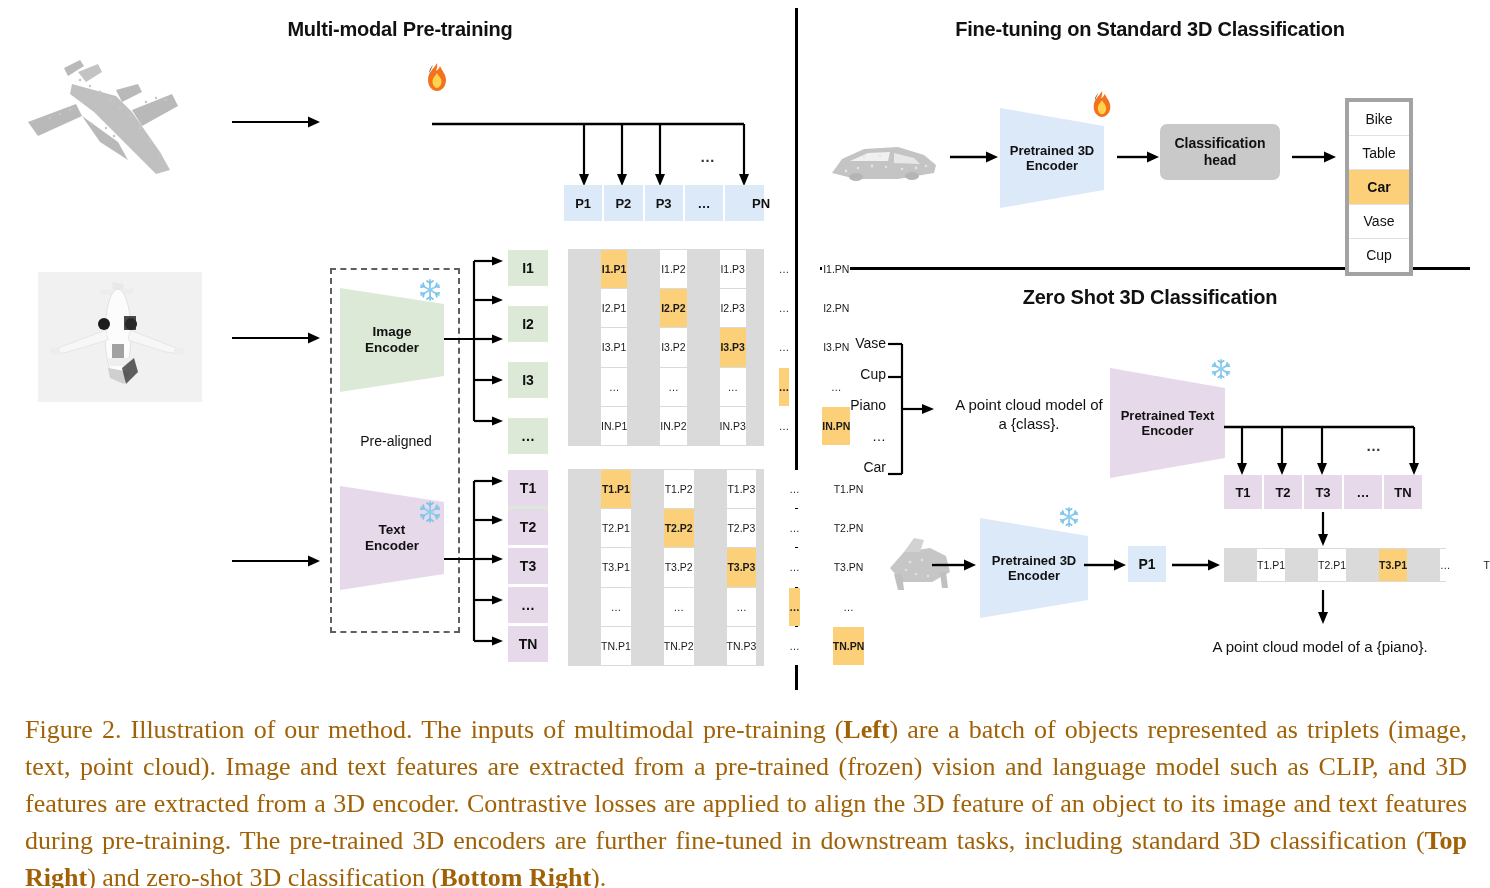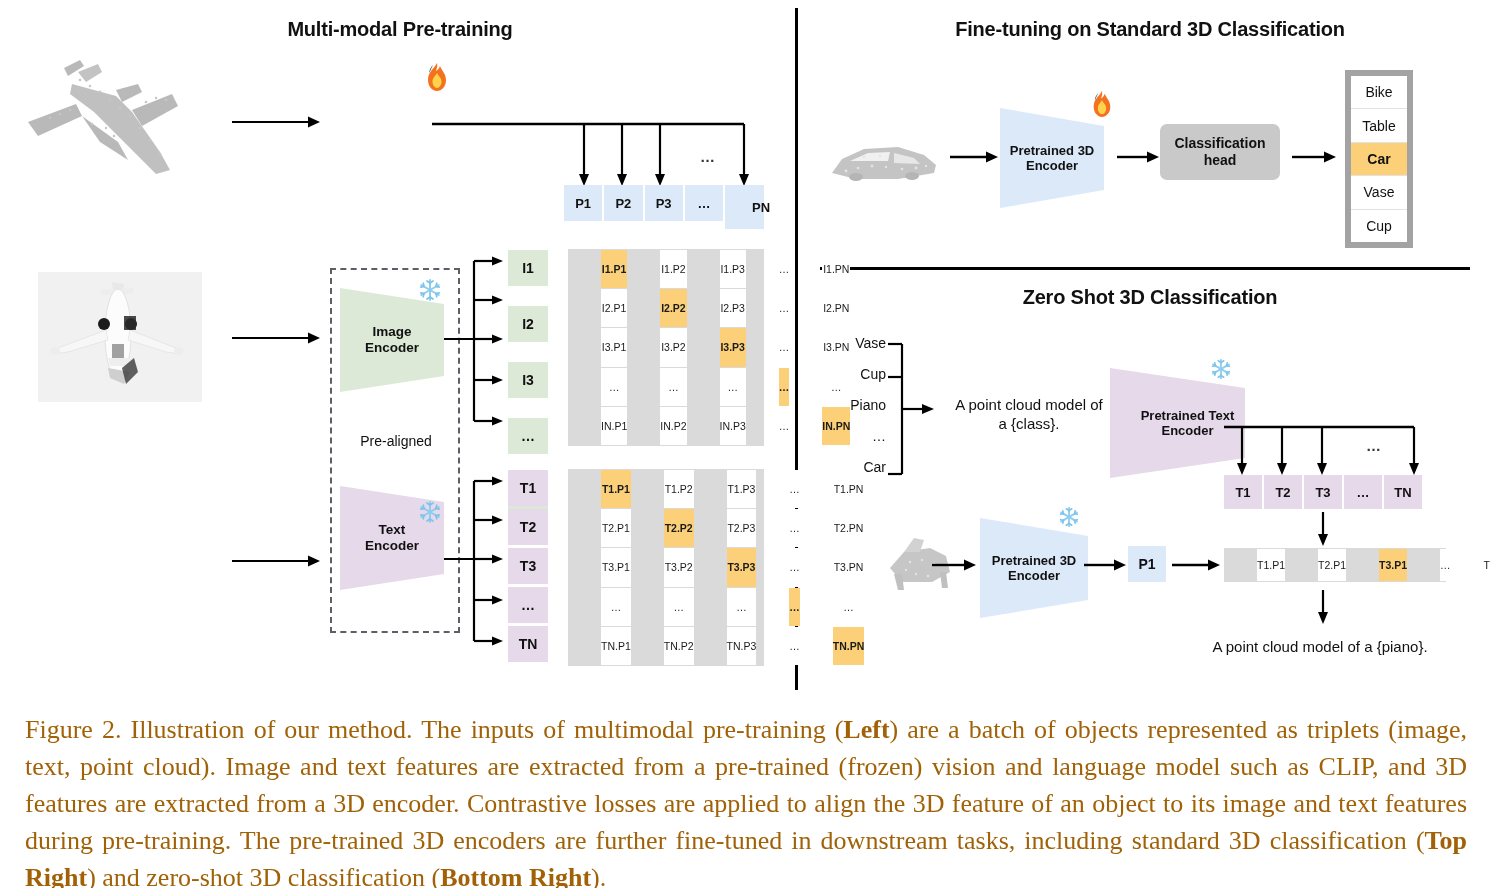--- a/index.html
+++ b/index.html
@@ -30,21 +30,21 @@
   .green{background:#dbe9d6;}
   .purple{background:#e6d9e9;}
 
   .matrix{position:absolute;display:grid;border:1px solid #dadada;box-sizing:border-box;background:#dadada;gap:1px;}
   .mcell{background:#ffffff;display:flex;align-items:center;justify-content:center;font-size:10.5px;color:#1a1a1a;margin-left:32px;}
   .mcell.hi{background:#fbd078;font-weight:bold;}
 
   .colstack{position:absolute;display:flex;flex-direction:column;}
   .colstack .cs{display:flex;align-items:center;justify-content:center;font-weight:bold;font-size:14px;margin-bottom:3px;}
 
-  .classlist{position:absolute;border:6px solid #a3a3a3;box-sizing:border-box;display:flex;flex-direction:column;background:#fff;}
+  .classlist{position:absolute;border:4px solid #a3a3a3;box-sizing:border-box;display:flex;flex-direction:column;background:#fff;margin-top:28px;}
   .classlist .ci{flex:1;display:flex;align-items:center;justify-content:center;font-size:14px;border-bottom:1px solid #e2e2e2;}
   .classlist .ci:last-child{border-bottom:none;}
   .classlist .ci.hi{background:#fbd078;font-weight:bold;}
 
   .cls-head{position:absolute;background:#c9c9c9;border-radius:9px;display:flex;align-items:center;justify-content:center;
             font-weight:bold;font-size:14px;text-align:center;line-height:1.2;}
 
   .dashbox{position:absolute;border:2px dashed #5b5f66;box-sizing:border-box;}
   .plain{position:absolute;font-size:14px;color:#111;line-height:1.25;}
   .dots{position:absolute;font-size:15px;font-weight:bold;color:#333;letter-spacing:1px;}
@@ -169,21 +169,21 @@
         <path d="M307 56 L312 68 L317 56 Z" fill="#000"></path>
     </svg>
   </div>
   <div class="dots" style="left:700px;top:148px;">…</div>
 
   <div class="cellrow" style="left:564px;top:185px;width:200px;height:36px;gap:2px;">
     <div class="cell blue" style="width:39px;height:36px;">P1</div>
     <div class="cell blue" style="width:39px;height:36px;">P2</div>
     <div class="cell blue" style="width:39px;height:36px;">P3</div>
     <div class="cell blue" style="width:39px;height:36px;">…</div>
-    <div class="cell blue" style="width:39px;height:44px;padding-left:33px;">PN</div>
+    <div class="cell blue" style="width:39px;height:36px;padding-left:33px;">PN</div>
   </div>
 
   <div class="dashbox" style="left:330px;top:268px;width:130px;height:365px;"></div>
   <div class="plain" style="left:341px;top:433px;width:110px;text-align:center;font-size:14px;">Pre-aligned</div>
 
   <div class="trap" style="left:340px;top:288px;width:104px;height:104px;">
     <svg class="shape" viewBox="0 0 104 104" preserveAspectRatio="none">
       <polygon points="0,0 104,16 104,88 0,104" fill="#dbe9d6"></polygon>
     </svg>
     <span class="lbl" style="font-size:13.5px;white-space:pre-line;">Image
@@ -449,21 +449,21 @@
   <div class="plain" style="left:934px;top:396px;width:190px;text-align:center;white-space:pre-line;font-size:15px;">A point cloud model of
 a {class}.</div>
 
   <div class="abs" style="left:1123px;top:409px;">
     <svg width="44" height="14">
         <line x1="0" y1="7" x2="32" y2="7" stroke="#000" stroke-width="2.4"></line>
         <path d="M32 1.5 L44 7 L32 12.5 Z" fill="#000"></path>
       </svg>
   </div>
 
-  <div class="trap" style="left:1110px;top:368px;width:115px;height:110px;padding-left:20px;">
+  <div class="trap" style="left:1110px;top:368px;width:115px;height:110px;">
     <svg class="shape" viewBox="0 0 115 110" preserveAspectRatio="none">
       <polygon points="0,0 115,20 115,90 0,110" fill="#e6d9e9"></polygon>
     </svg>
     <span class="lbl" style="font-size:13px;white-space:pre-line;">Pretrained Text
 Encoder</span>
   </div>
   <div class="abs" style="left:1210px;top:358px;">
     <svg width="22" height="22" viewBox="0 0 24 24" stroke="#8fcdf0" stroke-width="2" stroke-linecap="round" fill="none">
       <line x1="12" y1="2" x2="12" y2="22"></line>
         <line x1="3.3" y1="7" x2="20.7" y2="17"></line>

